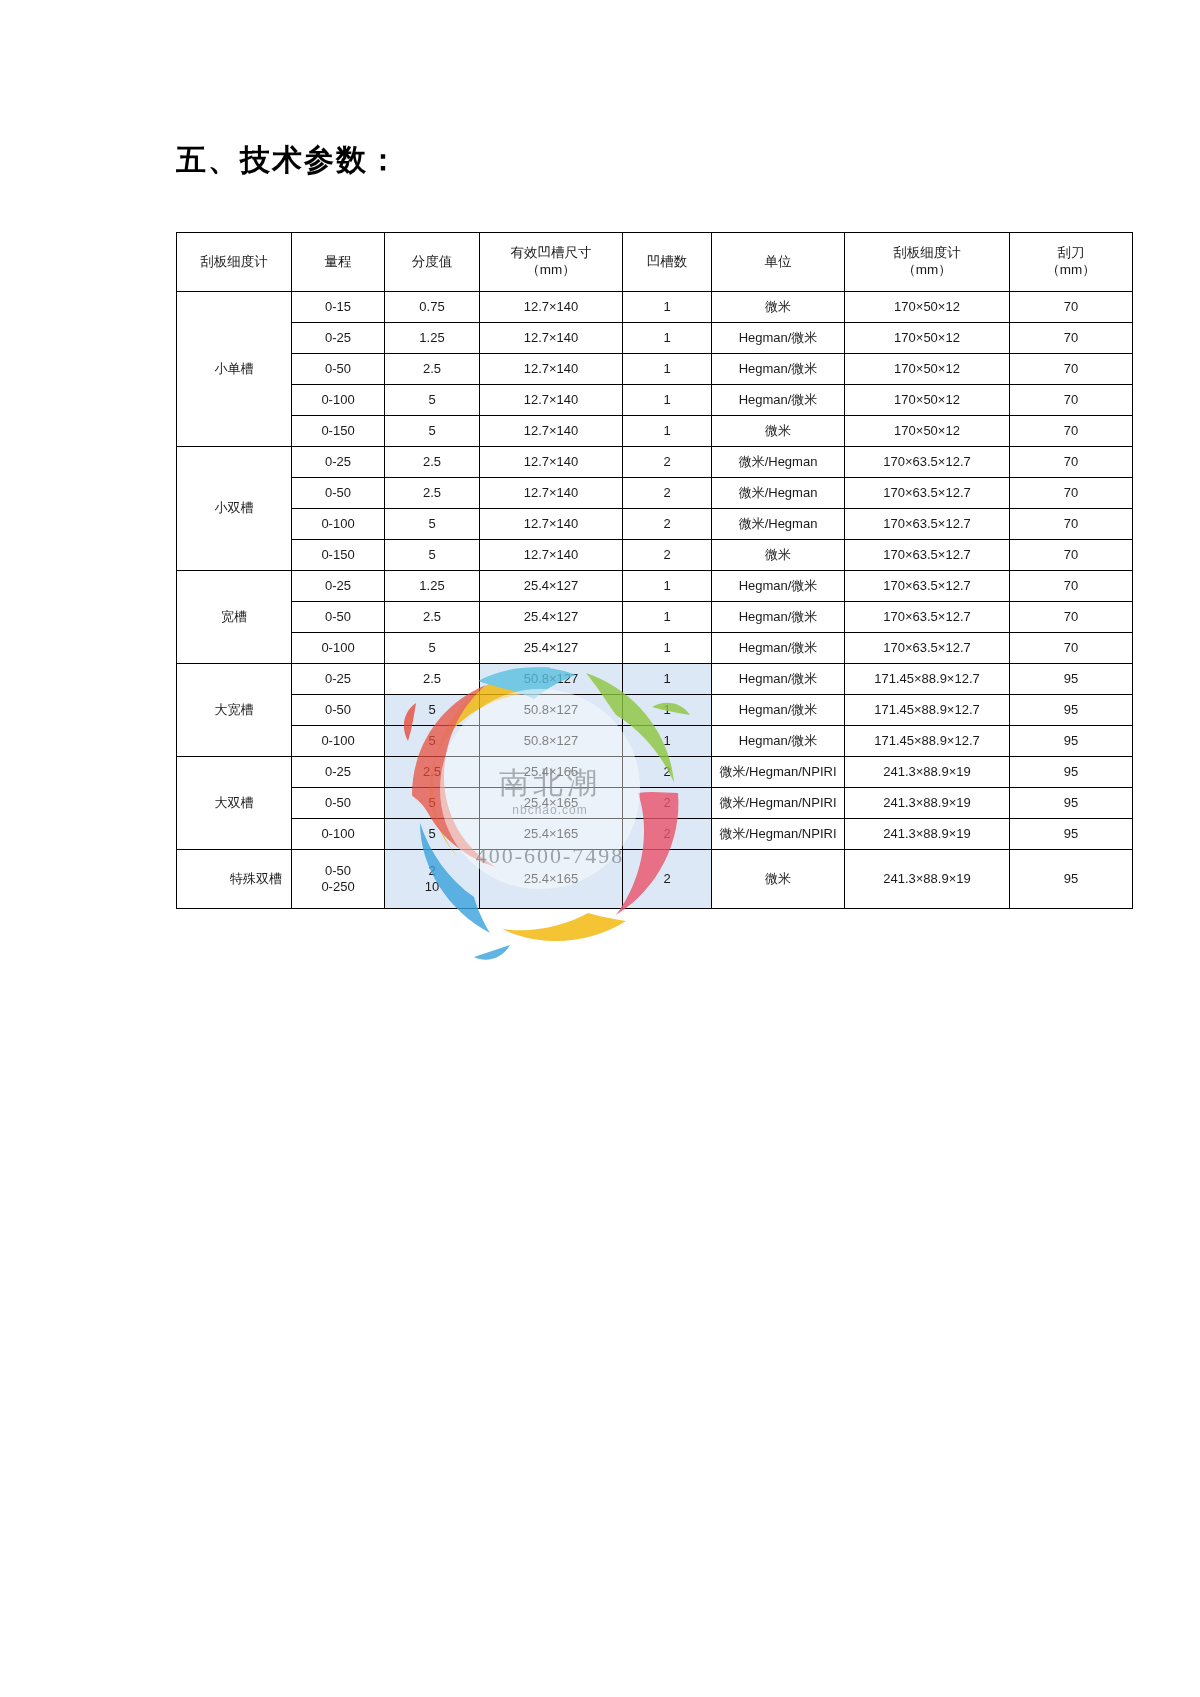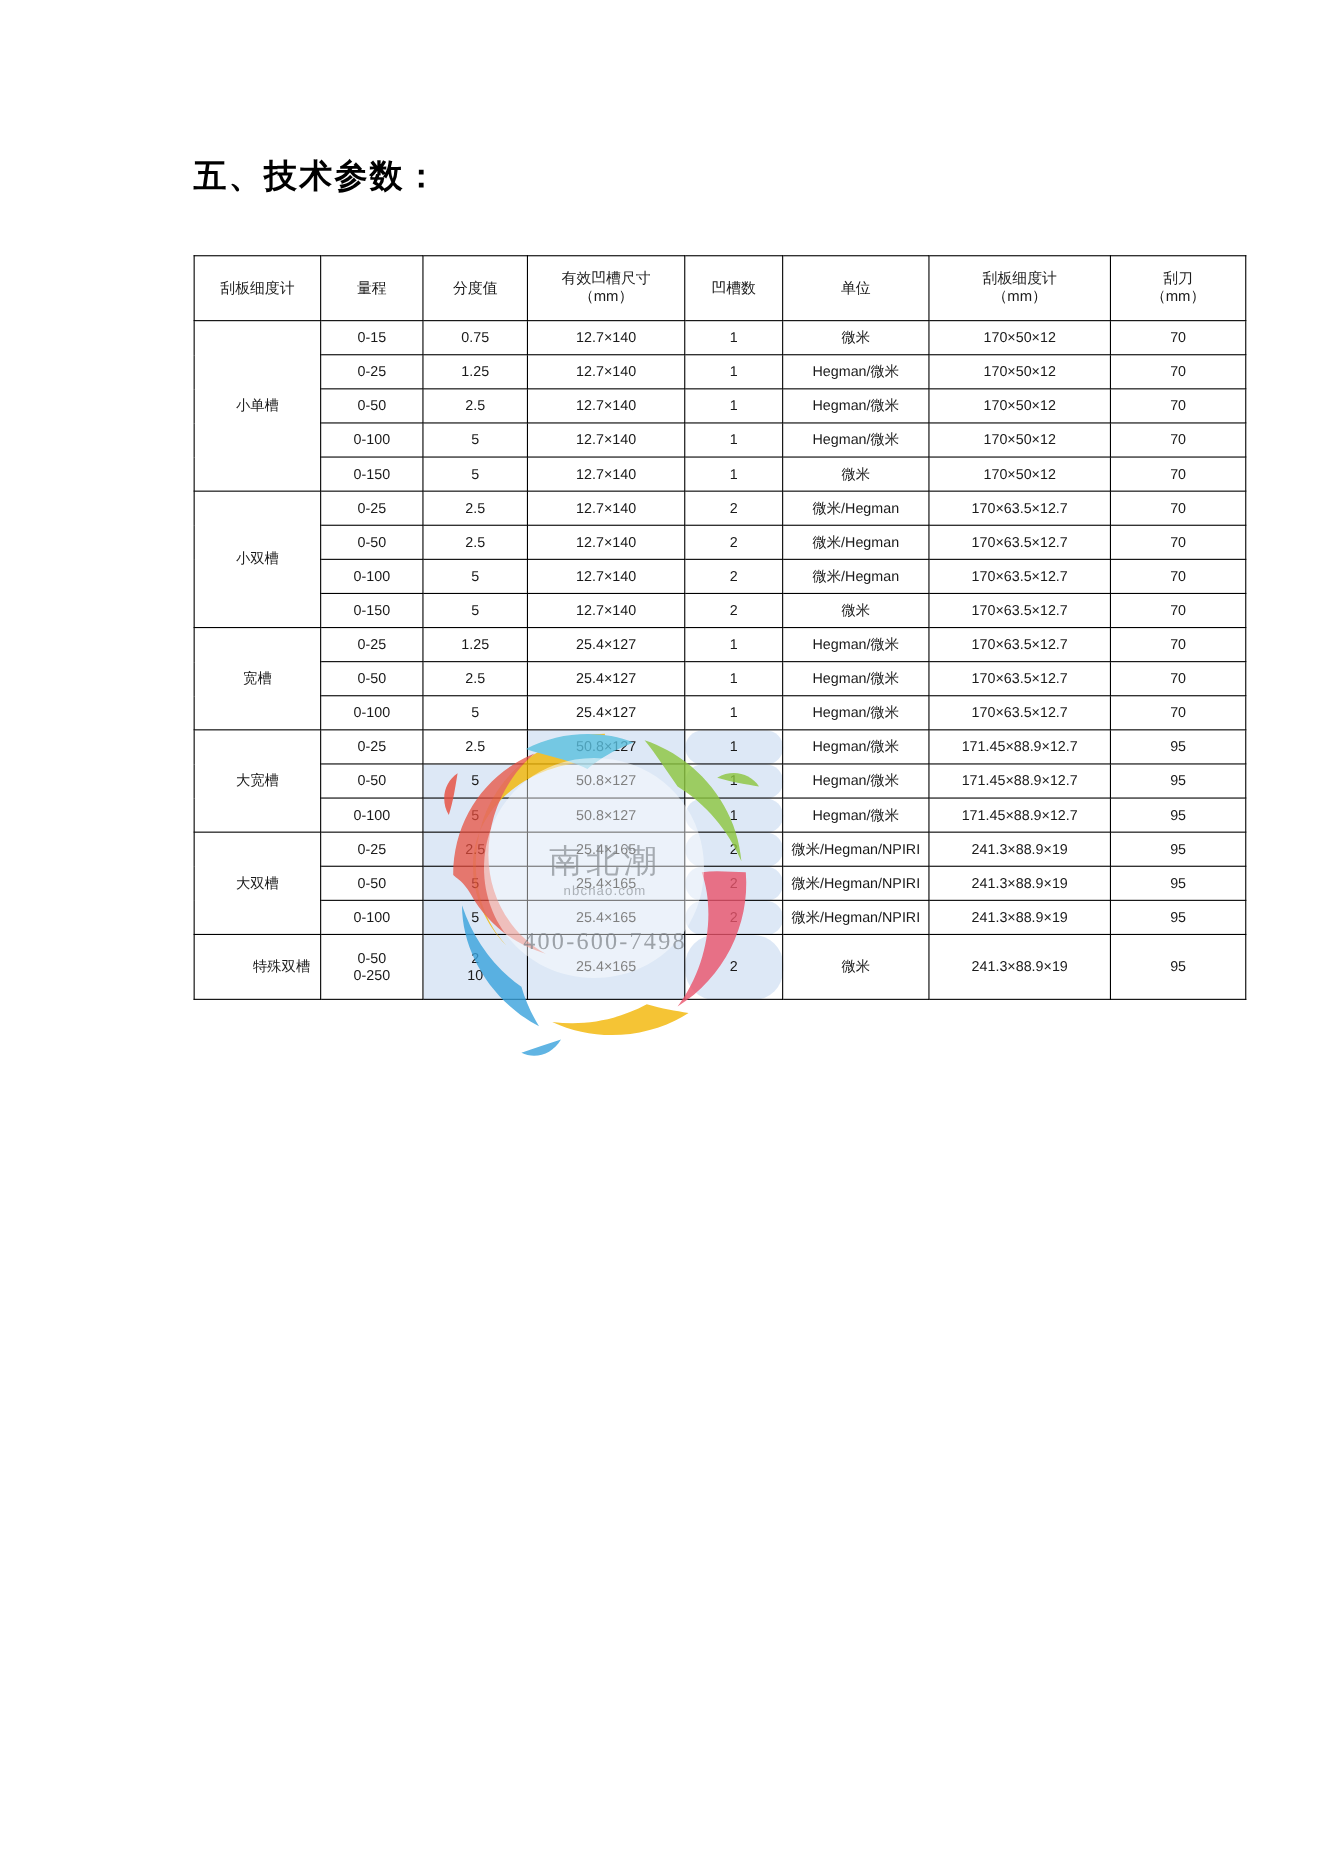--- a/index.html
+++ b/index.html
@@ -57,21 +57,21 @@
     background: transparent;
   }
   table.spec thead td {
     height: 58px;
     font-size: 13.5px;
   }
   .c0 { width: 110px; }
   .c1 { width: 88px; }
   .c2 { width: 90px; }
   .c3 { width: 138px; }
-  .c4 { width: 84px; border-radius: 27px; }
+  .c4 { width: 84px; }
   .c5 { width: 128px; }
   .c6 { width: 160px; }
   .c7 { width: 118px; }
   .hdr-sub { display:block; }
   .group-cell { font-size: 14px; }
   .two-line span { display: block; }
   
   .watermark {
     position: absolute;
     left: 390px;

